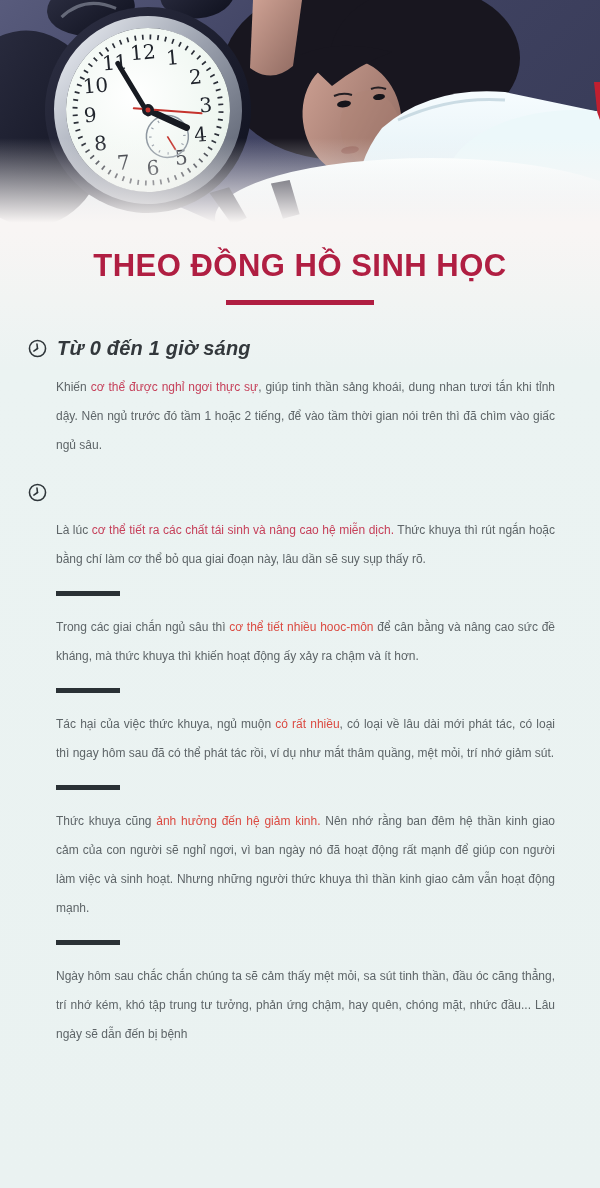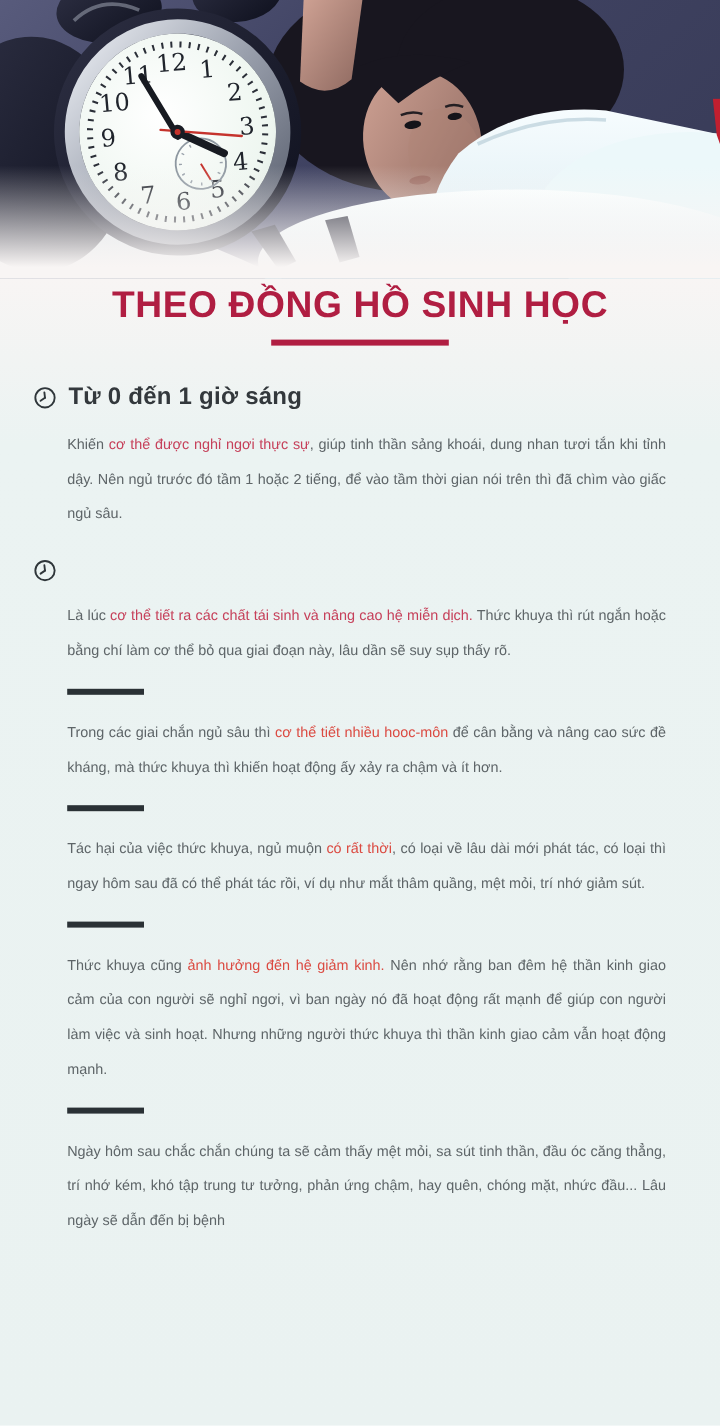--- a/index.html
+++ b/index.html
@@ -7,28 +7,28 @@
     width:600px;height:1188px;overflow:hidden;
     font-family:"Liberation Sans",sans-serif;
     background:linear-gradient(180deg,#f8f5f4 230px,#ebf3f2 370px,#eaf2f1 100%);
   }
   .page{position:relative;width:600px;height:1188px;}
   .hero{position:relative;width:600px;height:232px;}
   .hero svg{display:block;}
   .ribbon{position:absolute;top:82px;right:0;width:6px;height:38px;
     background:var(--ribbon_red);clip-path:polygon(0 0,100% 0,100% 100%,55% 80%);}
   .title-wrap{text-align:center;margin-top:2px;}
-  h1{margin:4px;font-size:31px;font-weight:700;letter-spacing:.5px;color:var(--title_color);}
+  h1{margin:16px;font-size:31px;font-weight:700;letter-spacing:.5px;color:var(--title_color);}
   .title-underline{width:148px;height:5px;background:var(--title_color);margin:11px auto 0;}
   .content{padding:32px 45px 0 27px;}
   .section{margin-bottom:22px;}
   .sec-head{display:flex;align-items:center;gap:9px;margin-bottom:13px;}
   .sec-icon{width:21px;height:21px;flex:none;display:inline-block;}
   .sec-icon svg{display:block;width:21px;height:21px;}
-  h2{margin:0;font-size:20px;font-weight:700;color:var(--heading_color);letter-spacing:.2px;}
+  h2{margin:0;font-size:20px;font-weight:700;color:var(--heading_color);letter-spacing:.2px;font-style:italic;}
   .sec-body{margin-left:29px;}
   p.para{margin:0;font-size:12px;line-height:29px;color:var(--body_color);
     text-align:justify;text-justify:inter-word;}
   .hl-crimson{color:var(--red_crimson);}
   .hl-bright{color:var(--red_bright);margin-top:33px;}
   .divider{width:64px;height:5px;background:var(--divider_color);margin:17px 0;}
 </style>
 </head>
 <body>
 
@@ -174,21 +174,21 @@
               <line x1="12" y1="12" x2="11.4" y2="6.9" stroke="#2f363a" stroke-width="1.8" stroke-linecap="round"></line>
               <line x1="12" y1="12" x2="7.8" y2="14.9" stroke="#2f363a" stroke-width="1.8" stroke-linecap="round"></line>
             </svg>
           </span>
         </div>
         <div class="sec-body">
           <p class="para"><span>Là lúc </span><span class="hl-crimson">cơ thể tiết ra các chất tái sinh và nâng cao hệ miễn dịch.</span><span> Thức khuya thì rút ngắn hoặc bằng chí làm cơ thể bỏ qua giai đoạn này, lâu dần sẽ suy sụp thấy rõ.</span></p>
           <div class="divider"></div>
           <p class="para"><span>Trong các giai chắn ngủ sâu thì </span><span class="hl-bright">cơ thể tiết nhiều hooc-môn</span><span> để cân bằng và nâng cao sức đề kháng, mà thức khuya thì khiến hoạt động ấy xảy ra chậm và ít hơn.</span></p>
           <div class="divider"></div>
-          <p class="para"><span>Tác hại của việc thức khuya, ngủ muộn </span><span class="hl-bright">có rất thời</span><span>, có loại về lâu dài mới phát tác, có loại thì ngay hôm sau đã có thể phát tác rồi, ví dụ như mắt thâm quầng, mệt mỏi, trí nhớ giảm sút.</span></p>
+          <p class="para"><span>Tác hại của việc thức khuya, ngủ muộn </span><span class="hl-bright">có rất nhiều</span><span>, có loại về lâu dài mới phát tác, có loại thì ngay hôm sau đã có thể phát tác rồi, ví dụ như mắt thâm quầng, mệt mỏi, trí nhớ giảm sút.</span></p>
           <div class="divider"></div>
           <p class="para"><span>Thức khuya cũng </span><span class="hl-bright">ảnh hưởng đến hệ giảm kinh.</span><span> Nên nhớ rằng ban đêm hệ thần kinh giao cảm của con người sẽ nghỉ ngơi, vì ban ngày nó đã hoạt động rất mạnh để giúp con người làm việc và sinh hoạt. Nhưng những người thức khuya thì thần kinh giao cảm vẫn hoạt động mạnh.</span></p>
           <div class="divider"></div>
           <p class="para"><span>Ngày hôm sau chắc chắn chúng ta sẽ cảm thấy mệt mỏi, sa sút tinh thần, đầu óc căng thẳng, trí nhớ kém, khó tập trung tư tưởng, phản ứng chậm, hay quên, chóng mặt, nhức đầu... Lâu ngày sẽ dẫn đến bị bệnh </span></p>
         </div>
       </section>
     </div>
 
 </div>
 

